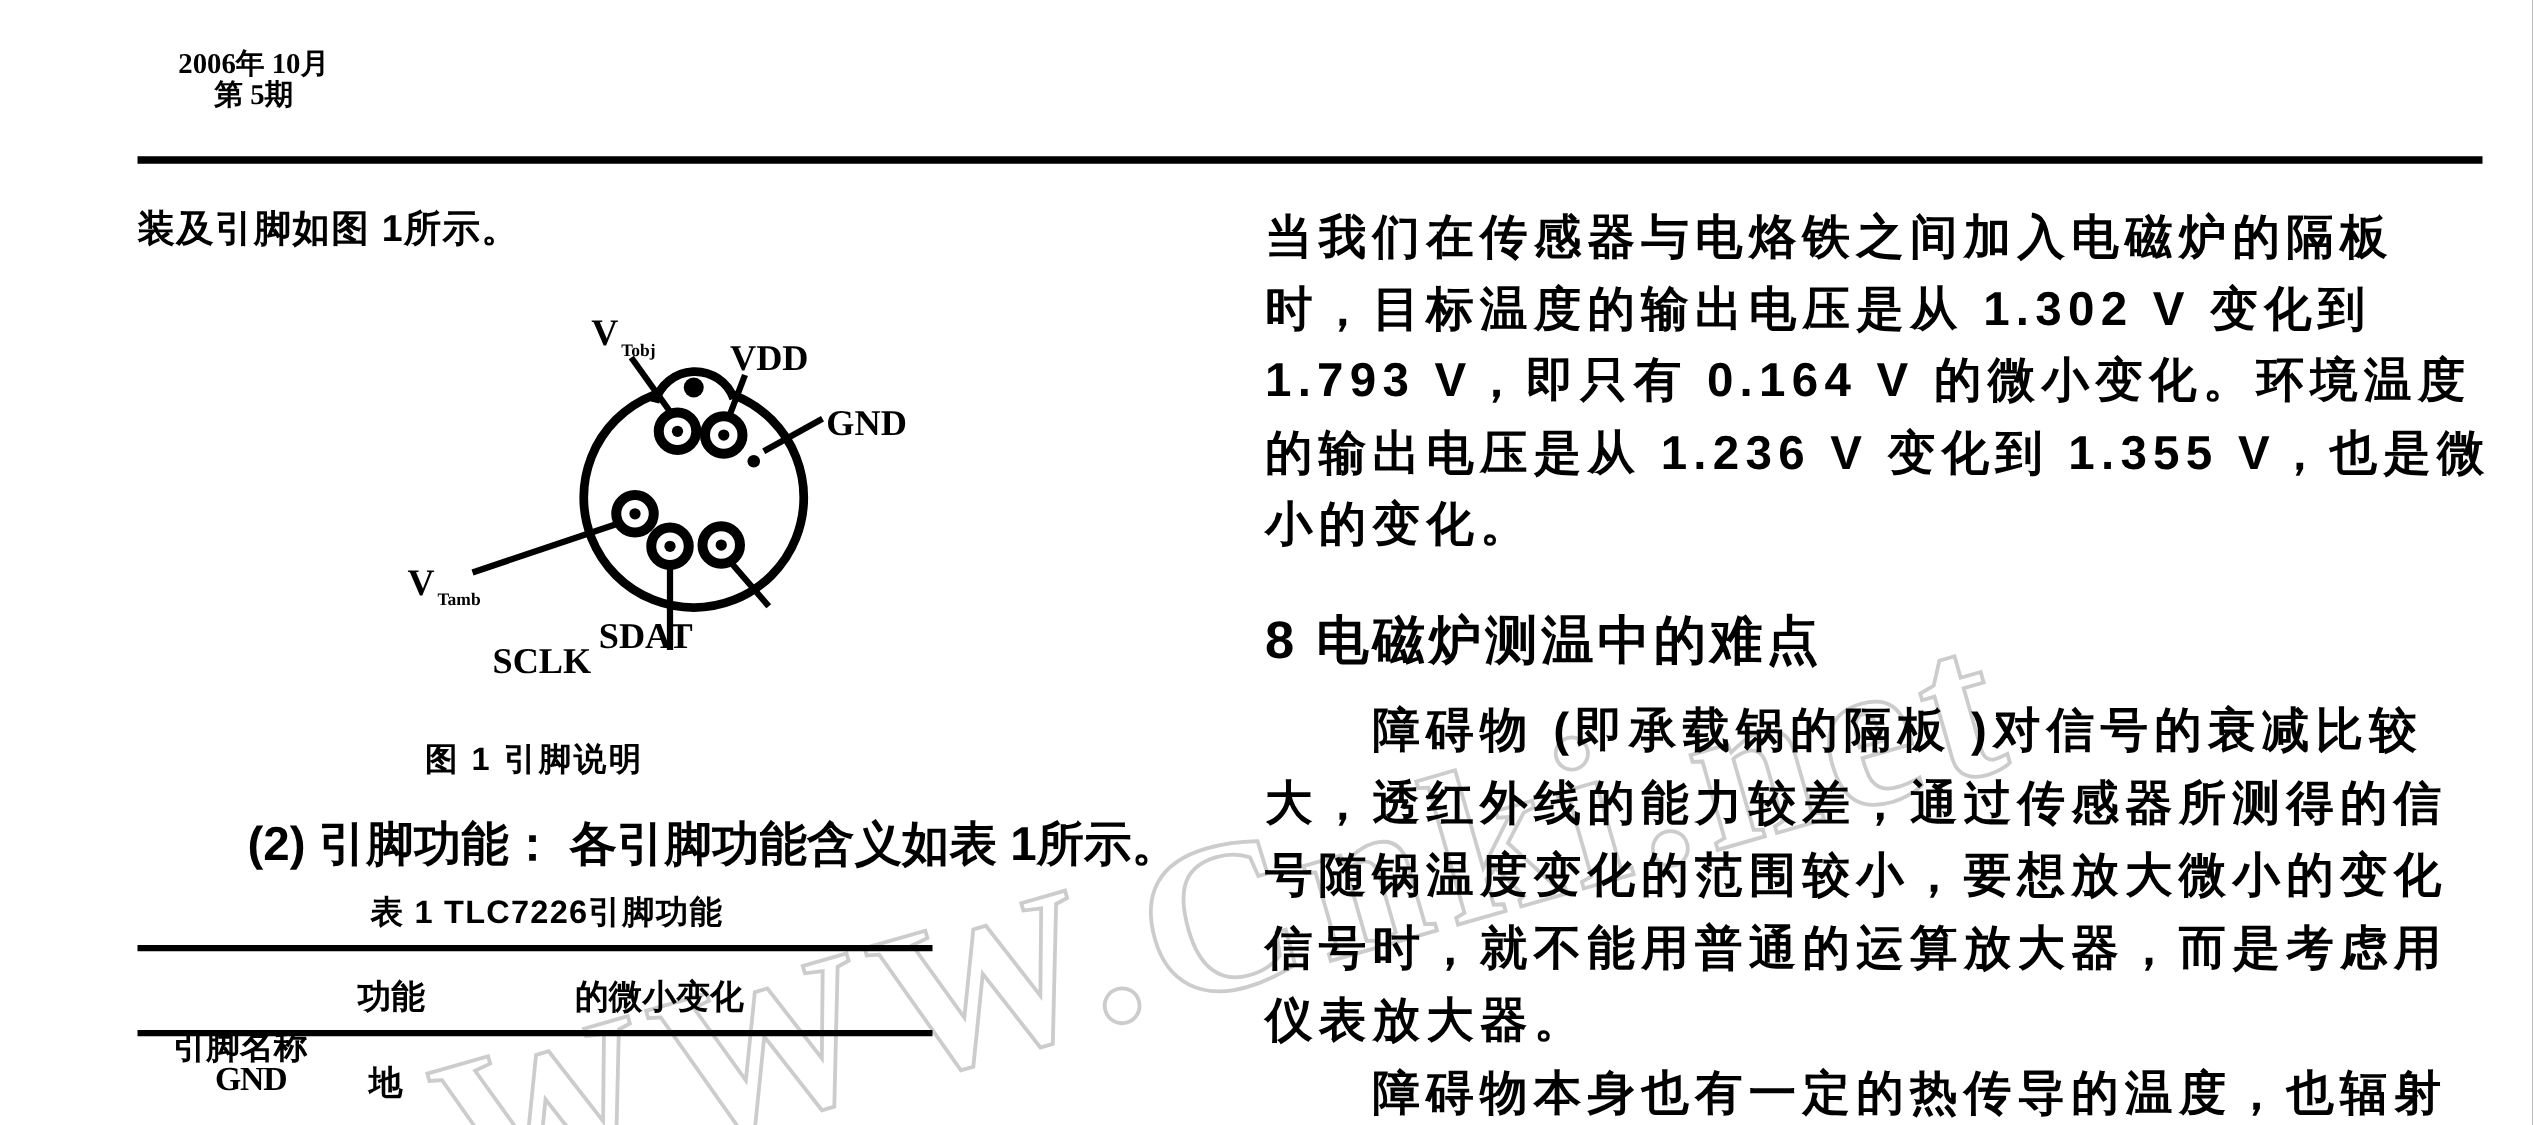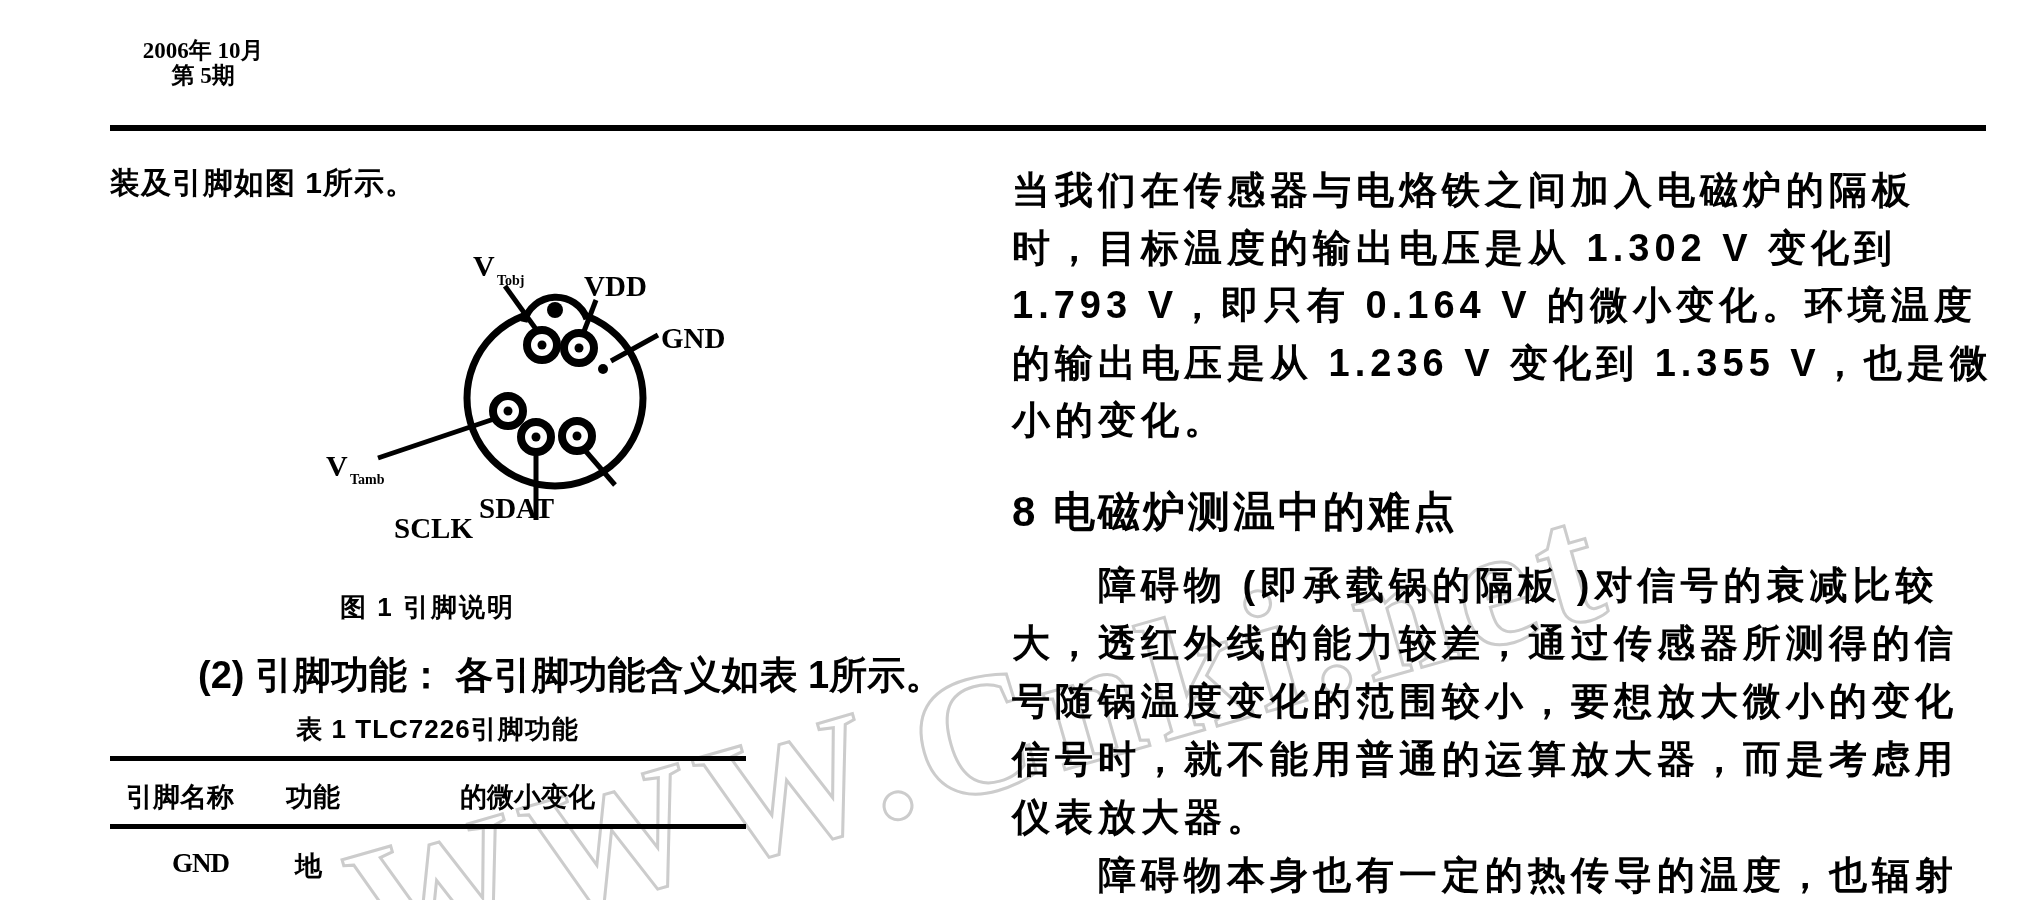--- a/index.html
+++ b/index.html
@@ -61,21 +61,21 @@
     text-indent:88px;white-space:nowrap;
   }
   #table-title{
     left:110px;top:712px;width:655px;
     text-align:center;font-size:26px;font-weight:700;letter-spacing:1px;
   }
   .tbl-rule{left:110px;width:636px;height:5px;background:#000;}
   #tbl-rule-1{top:756px;}
   #tbl-rule-2{top:824px;}
   .th{font-size:27px;font-weight:700;top:779px;white-space:nowrap;}
-  #th-pin{left:126px;}
+  #th-pin{left:138px;margin-top:40px;}
   #th-func{left:286px;}
   #th-note{left:460px;}
   .td{font-size:27px;top:848px;white-space:nowrap;}
   #td-pin{left:172px;font-family:"Liberation Serif", serif;font-weight:600;letter-spacing:-1px;}
   #td-func{left:295px;font-weight:600;}
   
   #col-right{
     left:1012px;top:162px;width:990px;
   }
   .rline{

